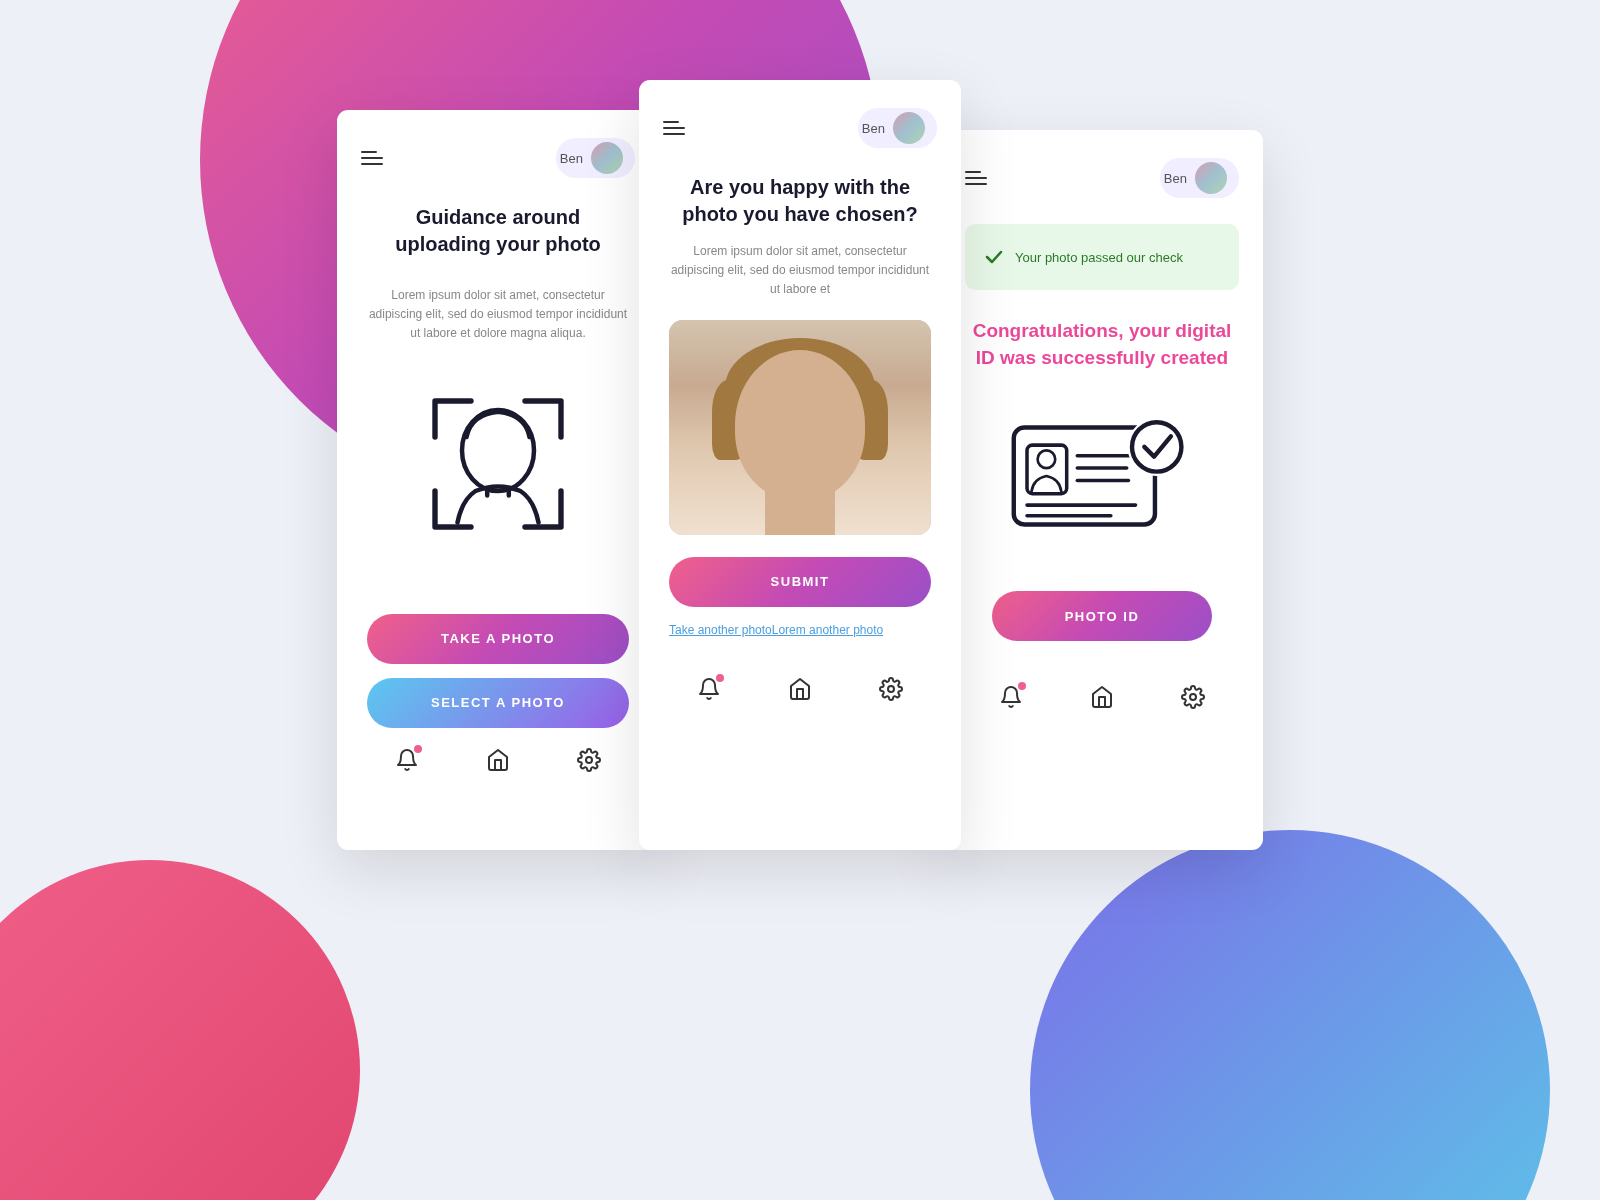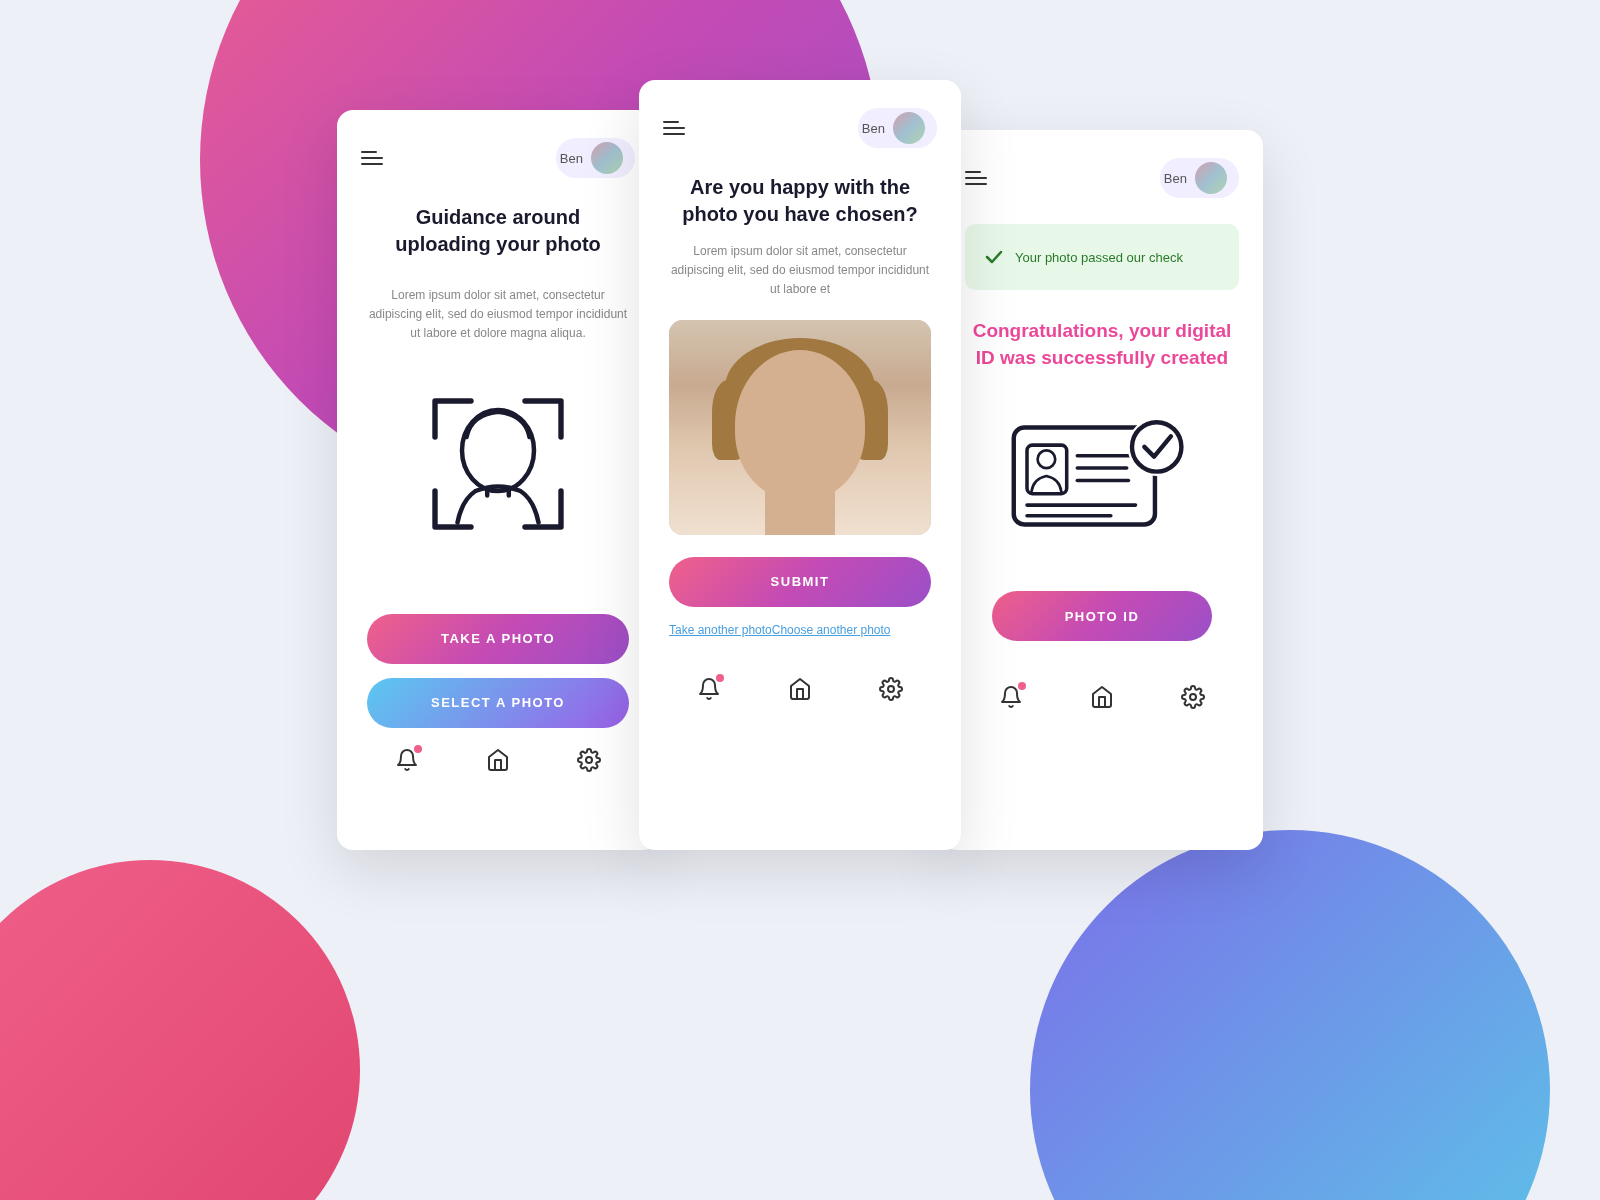--- a/index.html
+++ b/index.html
@@ -54,21 +54,21 @@
       display: flex;
       justify-content: center;
       align-items: flex-start;
       gap: 0px;
       z-index: 2;
     }
 
     
     .phone {
       background: #fff;
-      border-radius: 16px;
+      border-radius: 11px;
       box-shadow: 0 20px 60px rgba(0,0,0,0.12);
       width: 322px;
       position: relative;
       overflow: hidden;
     }
     .phone-1 { height: 740px; margin-top: 30px; z-index: 3; }
     .phone-2 { height: 770px; margin-top: 0; z-index: 4; margin-left: -20px; margin-right: -20px; }
     .phone-3 { height: 720px; margin-top: 50px; z-index: 3; }
 
     
@@ -453,21 +453,21 @@
           <div class="face-hair-side-r"></div>
           <div class="face-head"></div>
           <div class="face-neck"></div>
         </div>
       </div>
 
       <button class="btn-primary" style="margin-bottom:16px;">SUBMIT</button>
 
       <div class="submit-links">
         <button class="submit-link">Take another photo</button>
-        <button class="submit-link">Choose another photo</button>
+        <button class="submit-link">Lorem another photo</button>
       </div>
     </div>
 
     <div class="bottom-nav" style="margin-top: auto;">
       <div class="nav-icon">
         <div class="nav-dot"></div>
         <svg width="24" height="24" viewBox="0 0 24 24" fill="none" stroke="#333" stroke-width="2" stroke-linecap="round" stroke-linejoin="round">
           <path d="M18 8A6 6 0 0 0 6 8c0 7-3 9-3 9h18s-3-2-3-9"></path>
           <path d="M13.73 21a2 2 0 0 1-3.46 0"></path>
         </svg>

